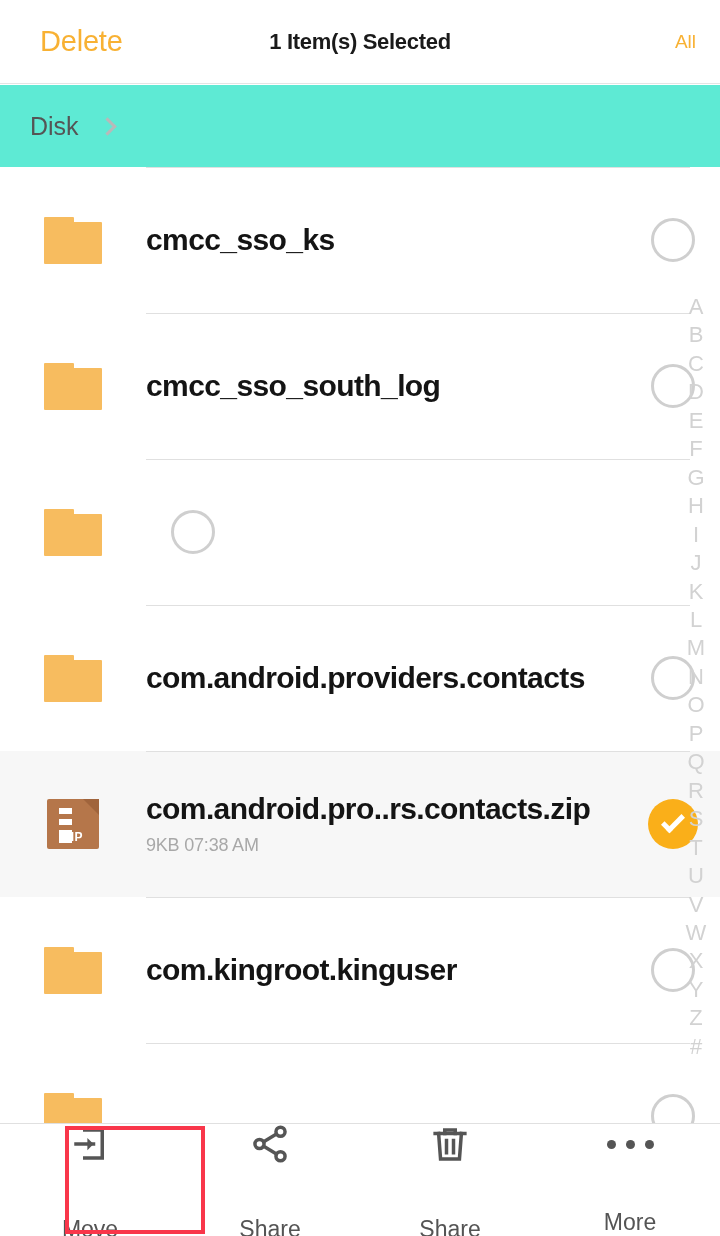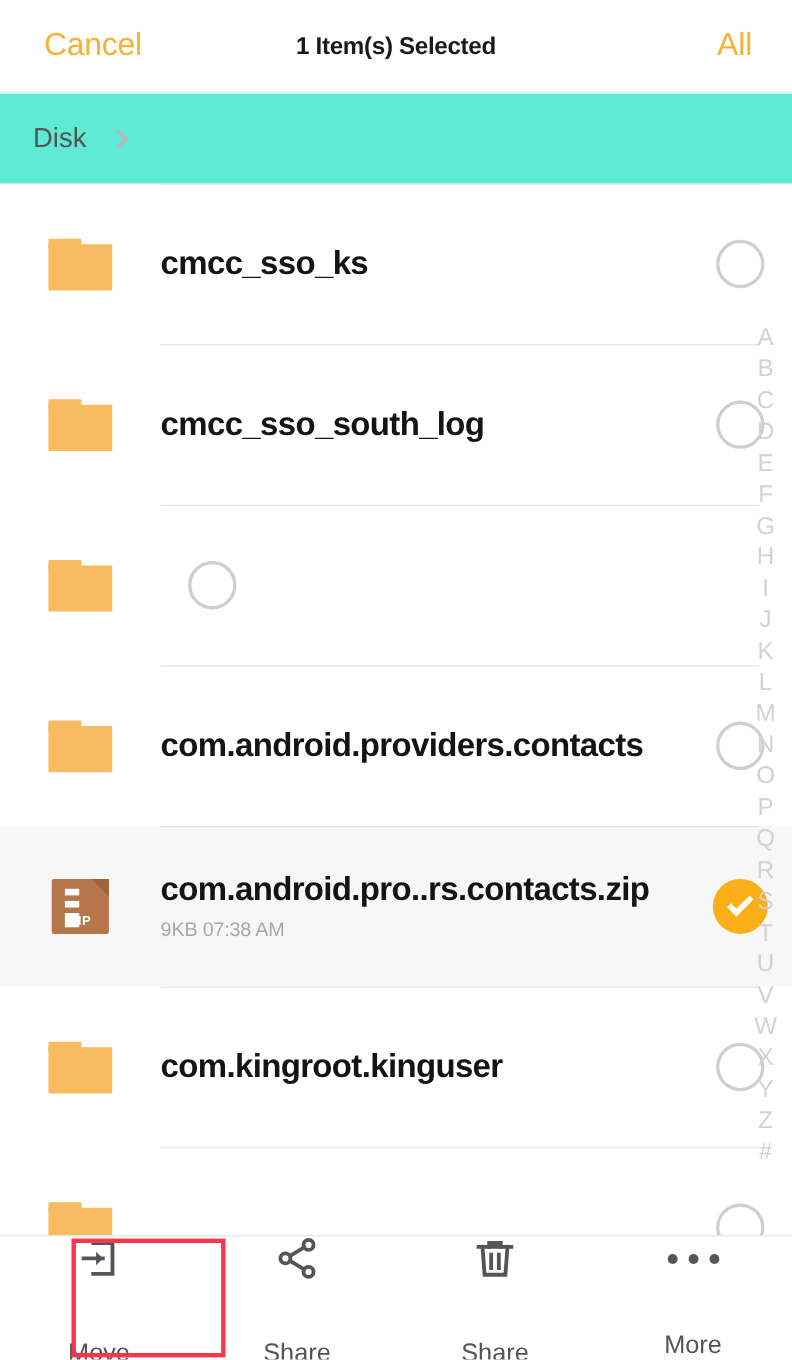--- a/index.html
+++ b/index.html
@@ -44,23 +44,23 @@
     font-size: 22px;
     font-weight: 700;
     color: #1a1a1a;
     letter-spacing: -0.3px;
     position: absolute;
     left: 0; right: 0;
     text-align: center;
     pointer-events: none;
   }
   #all-button {
-    font-size: 29px;
+    font-size: 19px;
     color: #f8b133;
-    padding-right: 36px;
+    padding-right: 24px;
     font-weight: 400;
     background: none;
     border: none;
     font-family: "Liberation Sans", sans-serif;
     cursor: pointer;
     position: relative;
     z-index: 2;
   }
 
   
@@ -301,21 +301,21 @@
     border: 4px solid #f9364a;
     box-sizing: border-box;
     pointer-events: none;
     z-index: 10;
   }
 </style>
 </head>
 <body>
 
 <div id="top-bar">
-  <button id="cancel-button">Cancel</button>
+  <button id="cancel-button">Delete</button>
   <div id="top-title">1 Item(s) Selected</div>
   <button id="all-button">All</button>
 </div>
 
 <div id="breadcrumb-bar">
   <span class="crumb-label">Disk</span>
   <span class="crumb-chevron"></span>
 </div>
 
 <div id="file-list">

